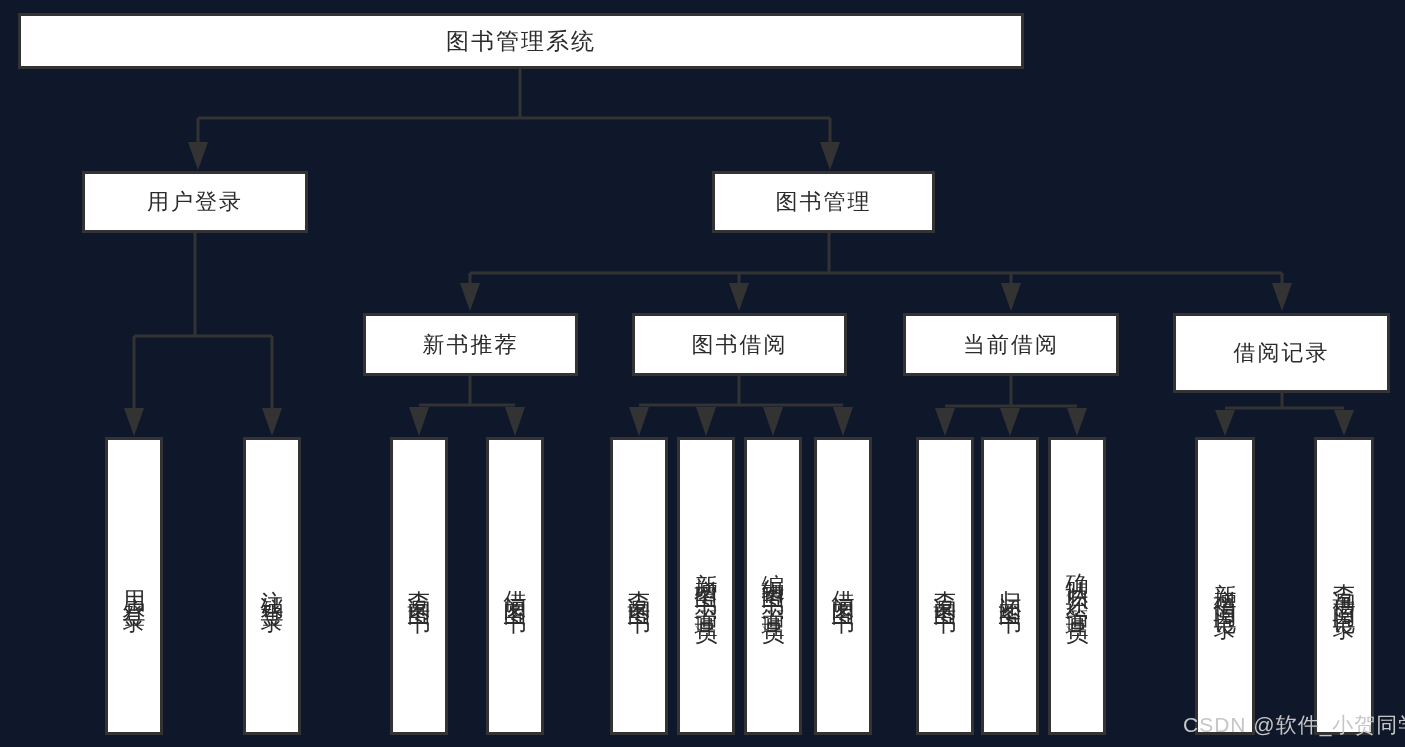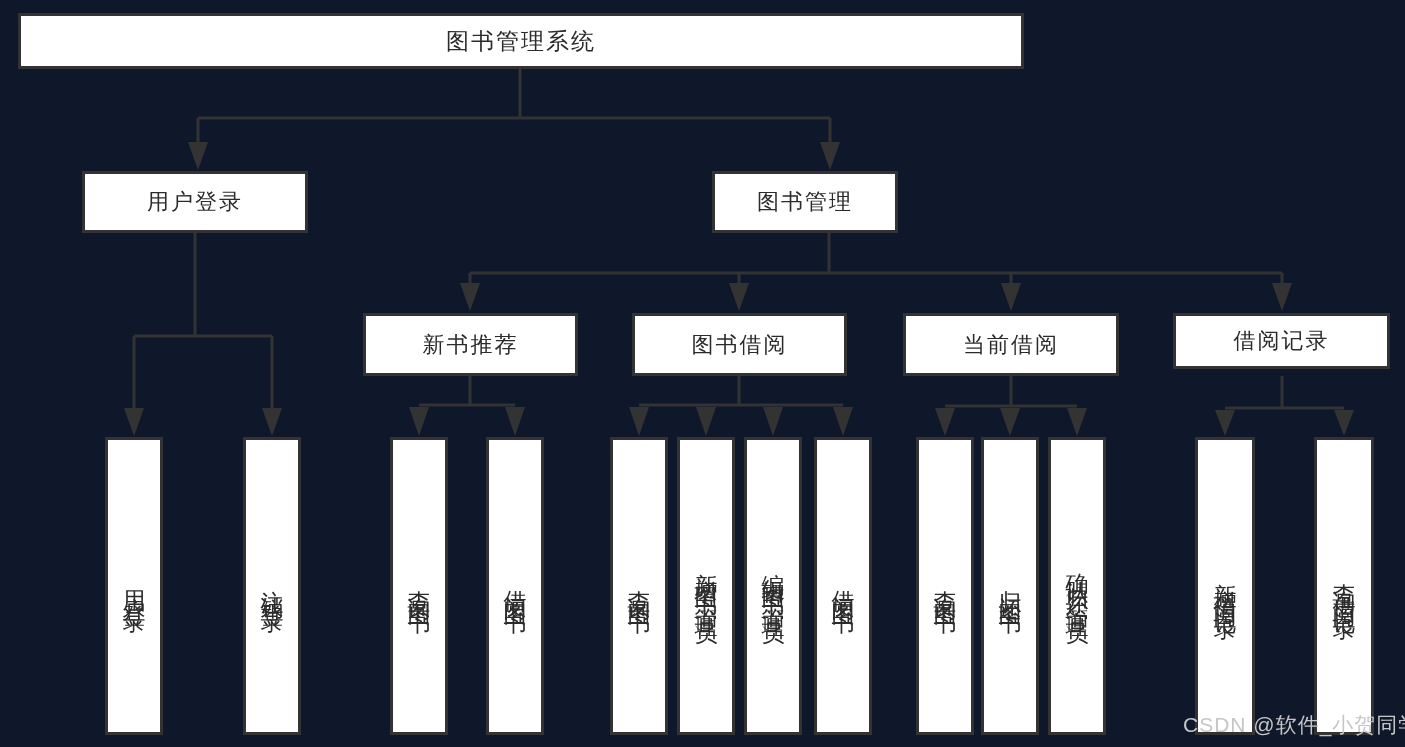--- a/index.html
+++ b/index.html
@@ -129,34 +129,34 @@
     </g>
   </svg>
 
   <div class="node root" style="left:18px; top:13px; width:1006px; height:56px;">
     <span class="lbl">图书管理系统</span>
   </div>
 
   <div class="node" style="left:82px; top:171px; width:226px; height:62px;">
     <span class="lbl">用户登录</span>
   </div>
-  <div class="node" style="left:712px; top:171px; width:186px; height:62px;">
+  <div class="node" style="left:712px; top:171px; width:223px; height:62px;">
     <span class="lbl">图书管理</span>
   </div>
 
   <div class="node" style="left:632px; top:313px; width:215px; height:63px;">
     <span class="lbl">图书借阅</span>
   </div>
   <div class="node" style="left:363px; top:313px; width:215px; height:63px;">
     <span class="lbl">新书推荐</span>
   </div>
   <div class="node" style="left:903px; top:313px; width:216px; height:63px;justify-content:center;">
     <span class="lbl">当前借阅</span>
   </div>
-  <div class="node" style="left:1173px; top:313px; width:217px; height:56px;">
+  <div class="node" style="left:1173px; top:313px; width:217px; height:80px;">
     <span class="lbl">借阅记录</span>
   </div>
 
   <div class="node vnode" style="left:105px; top:437px; width:58px; height:298px;">
     <span class="lbl">用户登录</span>
   </div>
   <div class="node vnode" style="left:243px; top:437px; width:58px; height:298px;">
     <span class="lbl">注销登录</span>
   </div>
 

